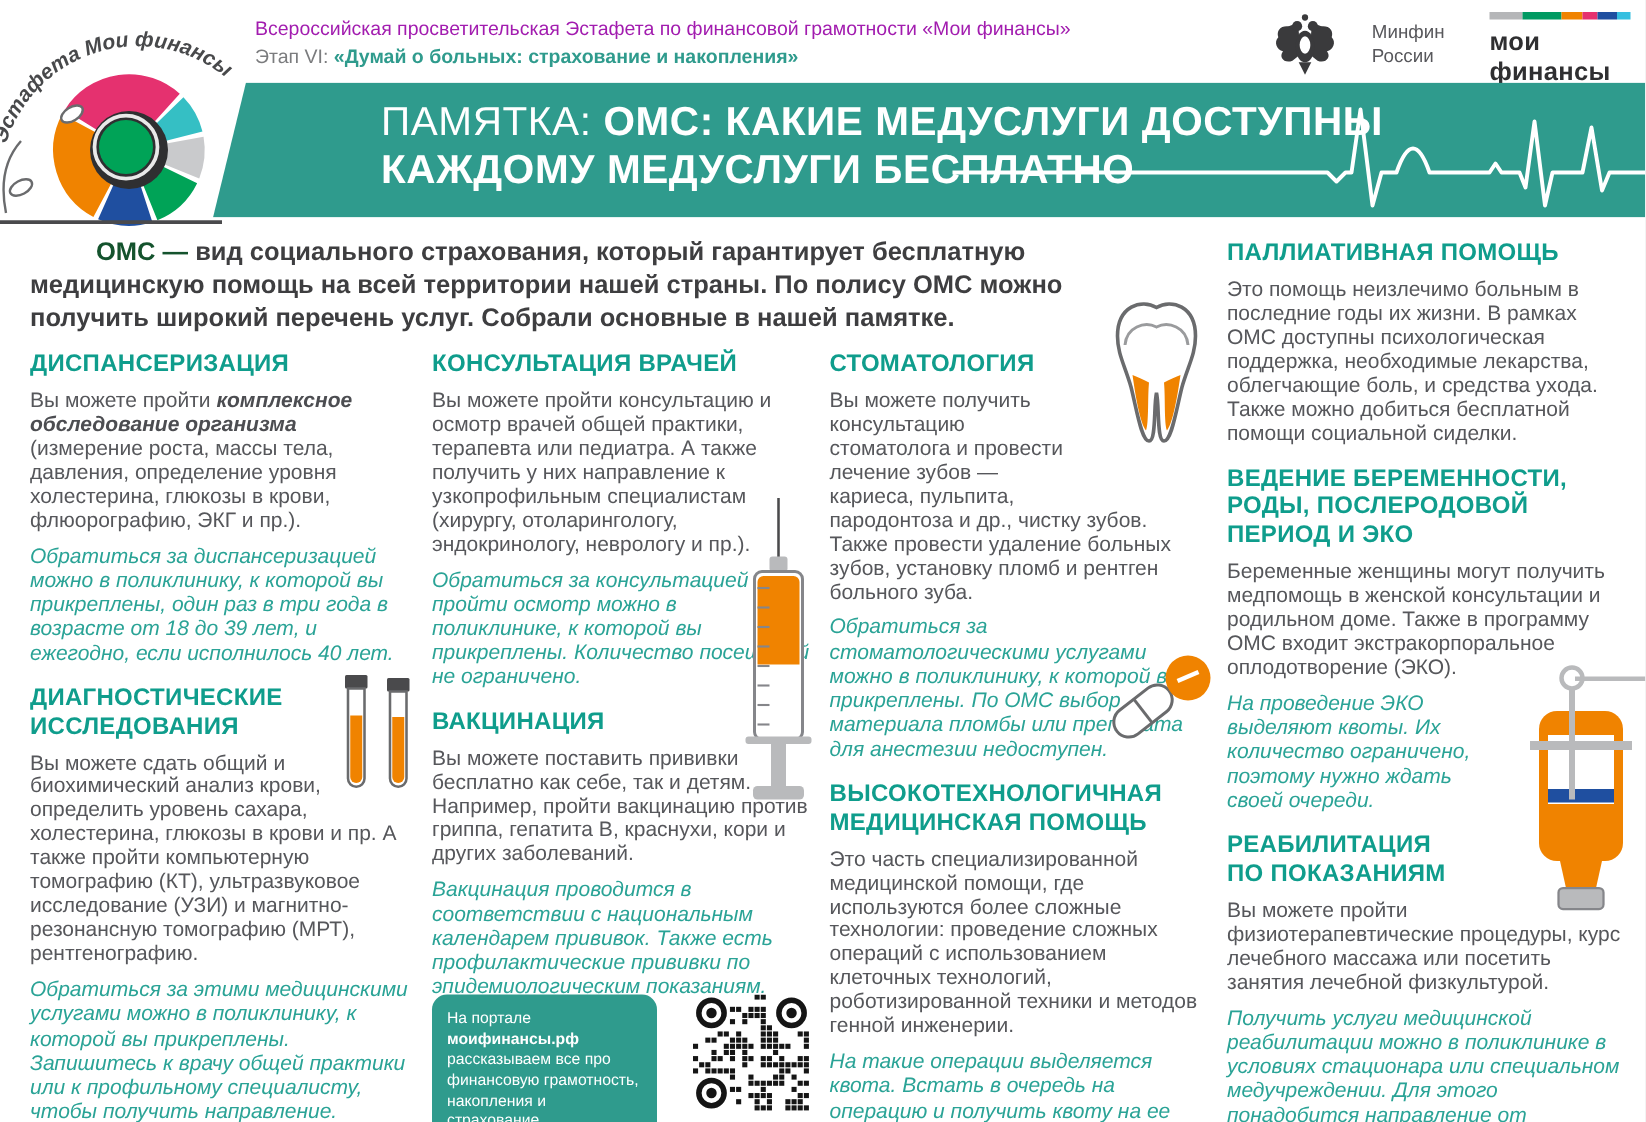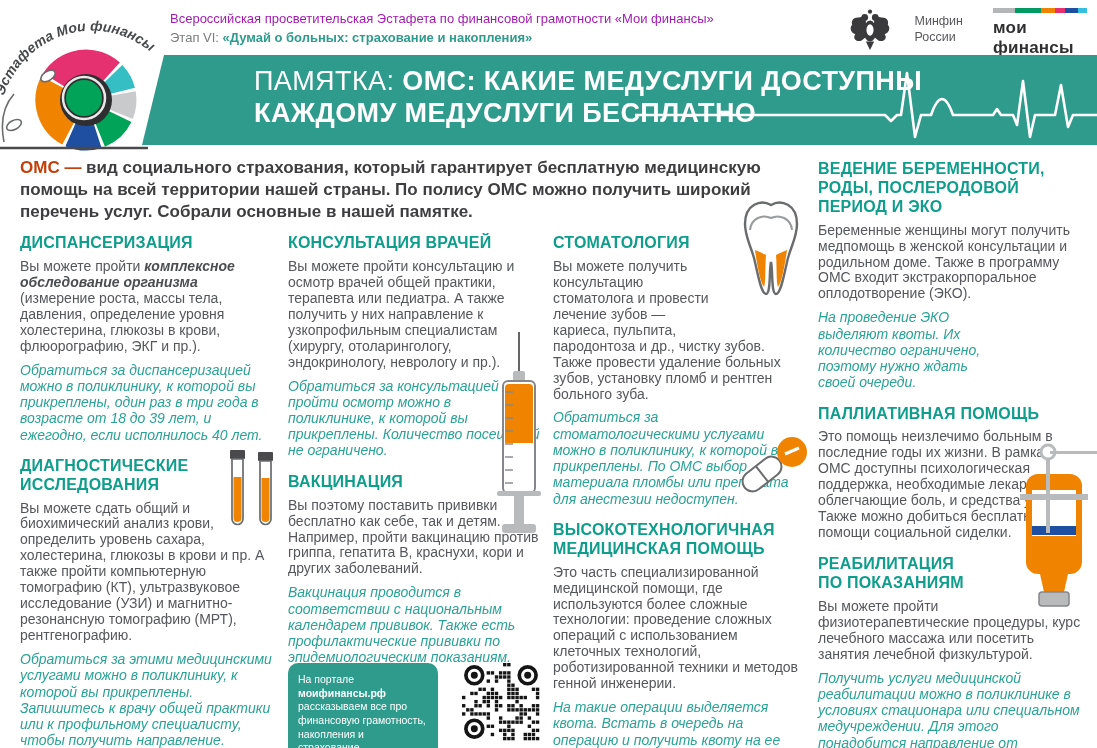--- a/index.html
+++ b/index.html
@@ -29,21 +29,21 @@
     position:absolute; left:112px; top:10px; color:#ffffff;
     font-size:27px; line-height:1.2; font-weight:700; letter-spacing:.4px; white-space:nowrap;
   }
   .banner-title .light { font-weight:400; }
   .ecg { position:absolute; right:0; top:0; width:462px; height:90px; }
   
   .intro {
     position:absolute; left:20px; top:157px; width:760px;
     font-size:17px; font-weight:700; color:#3e3e40; line-height:1.3;
   }
-  .intro .oms { color:#c2410c; }
+  .intro .oms { color:#14532d;margin-left:44px; }
   
   .col { position:absolute; }
   .col1 { left:20px;  top:234px; width:252px; }
   .col2 { left:288px; top:234px; width:252px; }
   .col3 { left:553px; top:234px; width:252px; }
   .col4 { left:818px; top:160px; width:268px; }
   .sec { margin-bottom:14px; }
   .sec h2 {
     font-size:16px; line-height:1.18; color:#0f9d8c; font-weight:700;
     letter-spacing:.2px; margin-bottom:6px; white-space:pre-line;
@@ -169,51 +169,51 @@
   </div>
 
   <div class="col col2">
     <section class="sec">
       <h2>КОНСУЛЬТАЦИЯ ВРАЧЕЙ</h2>
       <p class="body">Вы можете пройти консультацию и осмотр врачей общей практики, терапевта или педиатра. А также получить у них направление к узкопрофильным специалистам (хирургу, отоларингологу, эндокринологу, неврологу и пр.).</p>
       <p class="note">Обратиться за консультацией и пройти осмотр можно в поликлинике, к которой вы прикреплены. Количество посещений не ограничено.</p>
     </section>
     <section class="sec">
       <h2>ВАКЦИНАЦИЯ</h2>
-      <p class="body">Вы поэтому поставить прививки бесплатно как себе, так и детям. Например, пройти вакцинацию против гриппа, гепатита В, краснухи, кори и других заболеваний.</p>
+      <p class="body">Вы можете поставить прививки бесплатно как себе, так и детям. Например, пройти вакцинацию против гриппа, гепатита В, краснухи, кори и других заболеваний.</p>
       <p class="note">Вакцинация проводится в соответствии с национальным календарем прививок. Также есть профилактические прививки по эпидемиологическим показаниям.</p>
     </section>
   </div>
 
   <div class="col col3">
     <section class="sec">
       <div class="float-sp sp-tooth"></div>
       <h2>СТОМАТОЛОГИЯ</h2>
       <p class="body">Вы можете получить консультацию стоматолога и провести лечение зубов — кариеса, пульпита, пародонтоза и др., чистку зубов. Также провести удаление больных зубов, установку пломб и рентген больного зуба.</p>
       <p class="note">Обратиться за стоматологическими услугами можно в поликлинику, к которой вы прикреплены. По ОМС выбор материала пломбы или препарата для анестезии недоступен.</p>
     </section>
     <section class="sec">
       <h2>ВЫСОКОТЕХНОЛОГИЧНАЯ
 МЕДИЦИНСКАЯ ПОМОЩЬ</h2>
       <p class="body">Это часть специализированной медицинской помощи, где используются более сложные технологии: проведение сложных операций с использованием клеточных технологий, роботизированной техники и методов генной инженерии.</p>
       <p class="note">На такие операции выделяется квота. Встать в очередь на операцию и получить квоту на ее проведение можно по направлению лечащего врача.</p>
     </section>
   </div>
 
   <div class="col col4">
+    <section class="sec">
+      <h2>ПАЛЛИАТИВНАЯ ПОМОЩЬ</h2>
+      <p class="body">Это помощь неизлечимо больным в последние годы их жизни. В рамках ОМС доступны психологическая поддержка, необходимые лекарства, облегчающие боль, и средства ухода. Также можно добиться бесплатной помощи социальной сиделки.</p>
+    </section>
     <section class="sec">
       <h2>ВЕДЕНИЕ БЕРЕМЕННОСТИ,
 РОДЫ, ПОСЛЕРОДОВОЙ
 ПЕРИОД И ЭКО</h2>
       <p class="body">Беременные женщины могут получить медпомощь в женской консультации и родильном доме. Также в программу ОМС входит экстракорпоральное оплодотворение (ЭКО).</p>
       <p class="note" style="width:190px">На проведение ЭКО выделяют квоты. Их количество ограничено, поэтому нужно ждать своей очереди.</p>
-    </section>
-    <section class="sec">
-      <h2>ПАЛЛИАТИВНАЯ ПОМОЩЬ</h2>
-      <p class="body">Это помощь неизлечимо больным в последние годы их жизни. В рамках ОМС доступны психологическая поддержка, необходимые лекарства, облегчающие боль, и средства ухода. Также можно добиться бесплатной помощи социальной сиделки.</p>
     </section>
     <section class="sec">
       <h2>РЕАБИЛИТАЦИЯ
 ПО ПОКАЗАНИЯМ</h2>
       <p class="body">Вы можете пройти физиотерапевтические процедуры, курс лечебного массажа или посетить занятия лечебной физкультурой.</p>
       <p class="note">Получить услуги медицинской реабилитации можно в поликлинике в условиях стационара или специальном медучреждении. Для этого понадобится направление от узкопрофильного специалиста.</p>
     </section>
   </div>
 
   <div class="qr-row">

